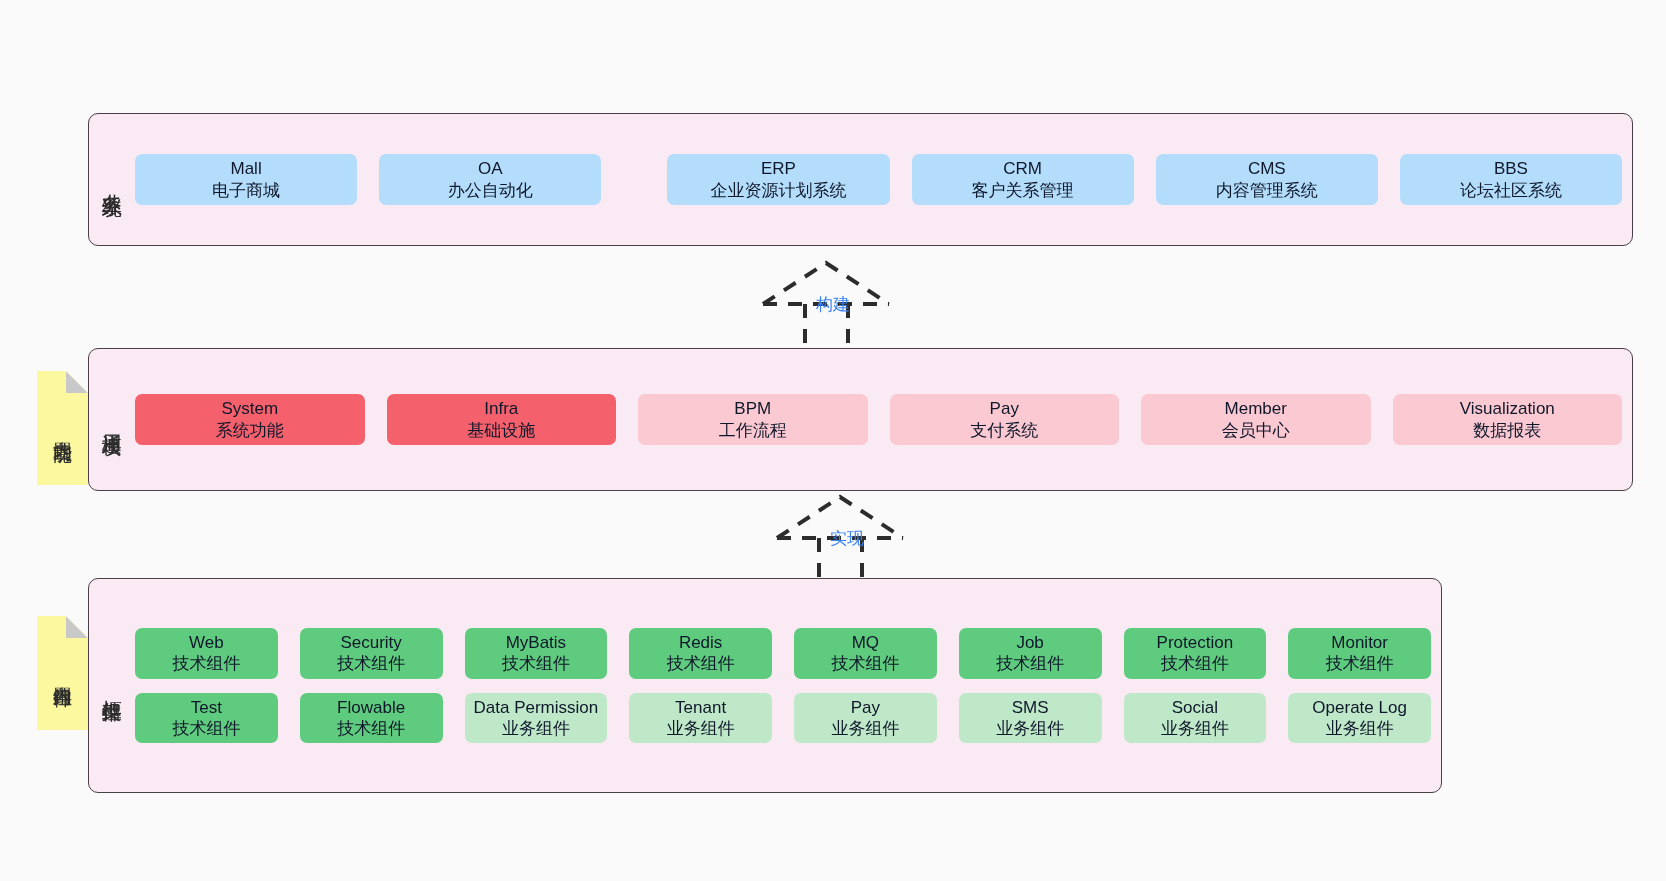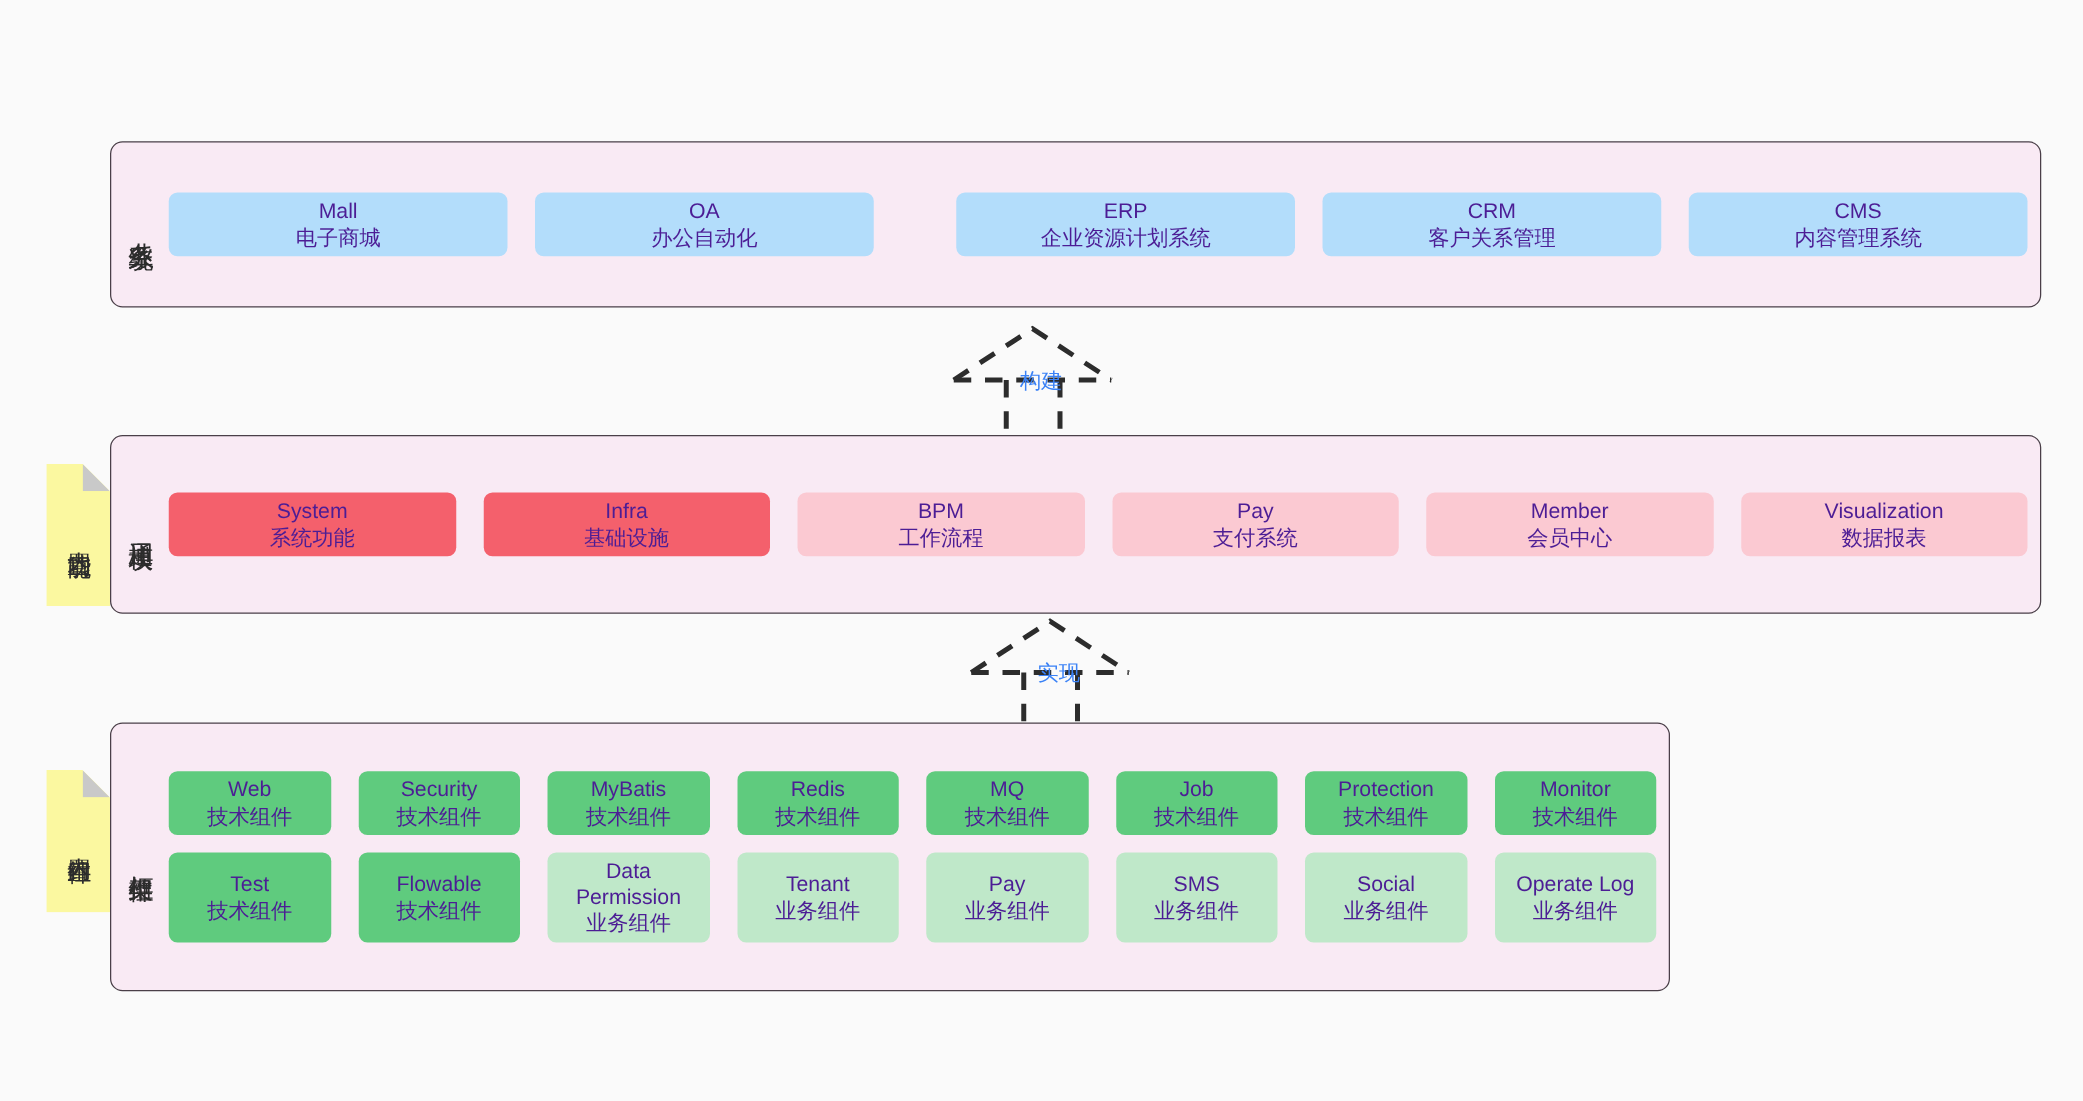--- a/index.html
+++ b/index.html
@@ -53,21 +53,21 @@
   .cell{
     flex:1 1 0;
     border-radius:7px;
     display:flex;
     flex-direction:column;
     align-items:center;
     justify-content:center;
     text-align:center;
     font-size:17px;
     line-height:1.25;
-    color:#4c1d95;
+    color:#0f172a;
     box-sizing:border-box;
     padding:4px 6px;
     min-width:0;
   }
   .cell .t1{white-space:normal;}
   .cell .t2{white-space:nowrap;}
 
   
   .c-blue{background:#b3ddfb;}
   .c-red{background:#f4606c;}
@@ -133,20 +133,24 @@
           <span class="t2">企业资源计划系统</span>
         </div>
         <div class="cell c-blue" style="background: rgb(179, 221, 251);">
           <span class="t1">CRM</span>
           <span class="t2">客户关系管理</span>
         </div>
         <div class="cell c-blue" style="background: rgb(179, 221, 251);">
           <span class="t1">CMS</span>
           <span class="t2">内容管理系统</span>
         </div>
+        <div class="cell c-blue" style="background: rgb(179, 221, 251);">
+          <span class="t1">BBS</span>
+          <span class="t2">论坛社区系统</span>
+        </div>
       </div>
     </div>
   </div>
 
   <svg class="uml-arrow" style="left:755px;top:258px;width:155px;height:90px;" viewBox="0 0 155 90">
     <polyline points="8,46 71,5 134,46" fill="none" stroke="#2c2c2c" stroke-width="4" stroke-dasharray="14,11" stroke-linecap="butt"></polyline>
     <polyline points="8,46 134,46" fill="none" stroke="#2c2c2c" stroke-width="4" stroke-dasharray="14,11"></polyline>
     <polyline points="50,46 50,90" fill="none" stroke="#2c2c2c" stroke-width="4" stroke-dasharray="14,11"></polyline>
     <polyline points="93,46 93,90" fill="none" stroke="#2c2c2c" stroke-width="4" stroke-dasharray="14,11"></polyline>
   </svg>
@@ -195,21 +199,21 @@
     <polyline points="50,46 50,90" fill="none" stroke="#2c2c2c" stroke-width="4" stroke-dasharray="14,11"></polyline>
     <polyline points="93,46 93,90" fill="none" stroke="#2c2c2c" stroke-width="4" stroke-dasharray="14,11"></polyline>
   </svg>
   <div class="uml-label" style="left:830px;top:527px;">实现</div>
 
   <div class="note" style="left:37px;top:616px;width:51px;height:114px;">
     <span class="fold"></span>
     <span>内置组件</span>
   </div>
 
-  <div class="layer" id="layer-framework" style="left:88px;top:578px;width:1248px;height:215px;">
+  <div class="layer" id="layer-framework" style="left:88px;top:578px;width:1354px;height:215px;">
     <div class="layer-title">框架组件</div>
     <div class="layer-body">
 
       <div class="row">
         <div class="cell c-green" style="background: rgb(95, 203, 126);">
           <span class="t1">Web</span>
           <span class="t2">技术组件</span>
         </div>
         <div class="cell c-green" style="background: rgb(95, 203, 126);">
           <span class="t1">Security</span>

